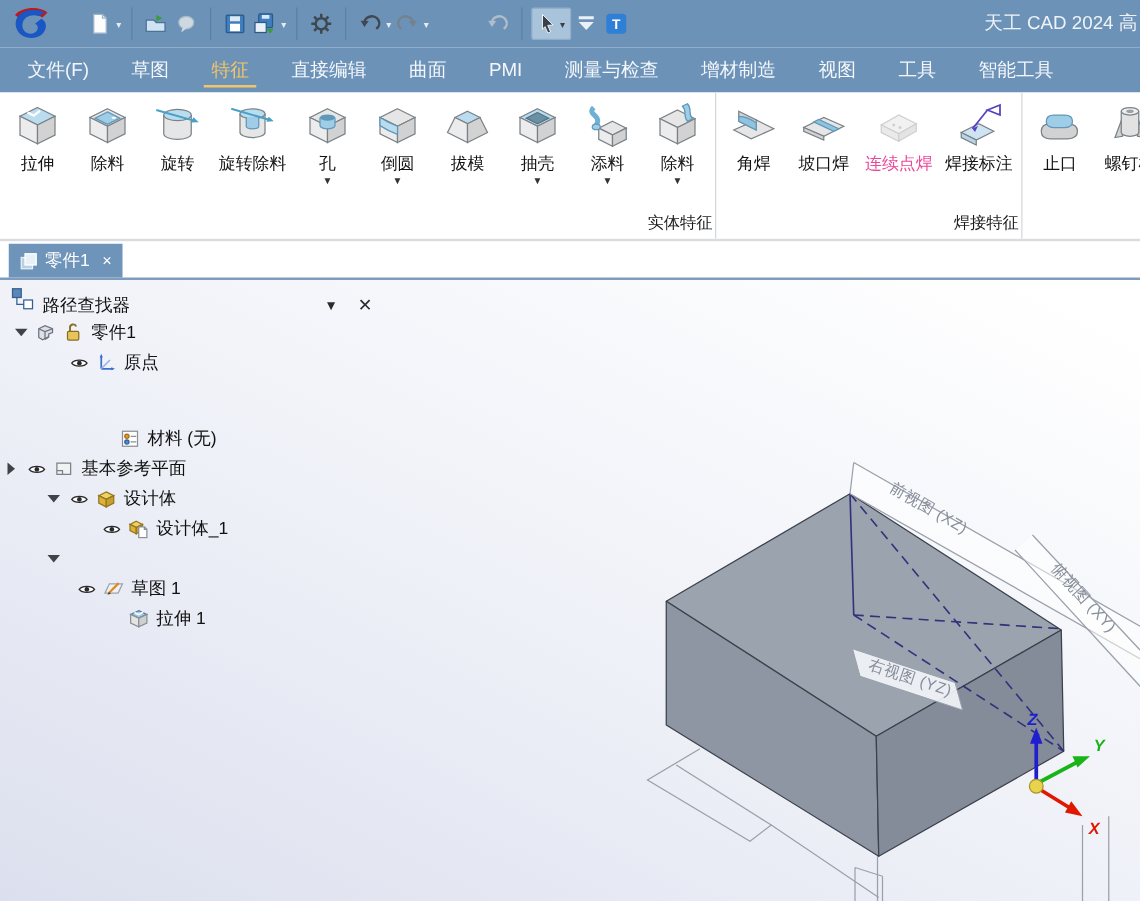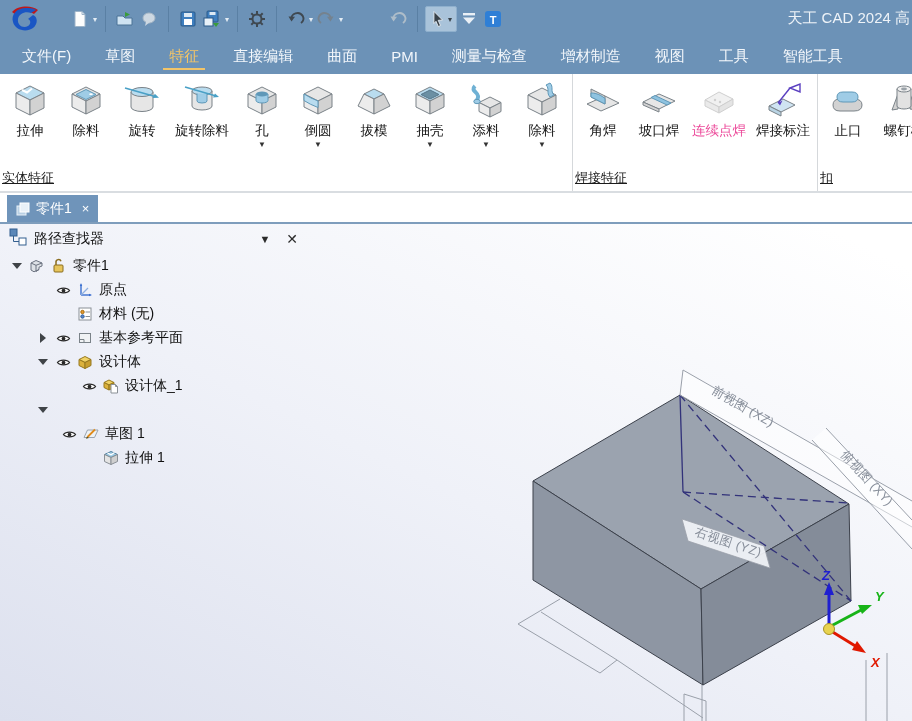--- a/index.html
+++ b/index.html
@@ -27,33 +27,33 @@
   .ribbon{position:absolute;top:74px;left:0;width:912px;height:119px;background:#fff;
           border-bottom:2px solid #d9dde1;display:flex;box-sizing:border-box;z-index:30;overflow:hidden;}
   .ribbon-group{display:flex;flex-direction:column;padding:4px 2px 0 2px;}
   .ribbon-group + .ribbon-group{border-left:1px solid #d5d8db;}
   .rg-buttons{display:flex;align-items:flex-start;}
   .rbtn{display:flex;flex-direction:column;align-items:center;min-width:46px;padding:2px 4px 0 4px;margin:0 1px;}
   .rbtn .ricon{width:40px;height:42px;display:flex;align-items:center;justify-content:center;}
   .rbtn .rlabel{font-size:13.5px;color:#141414;line-height:17px;white-space:nowrap;}
   .rbtn.disabled .rlabel{color:#ec4899;}
   .rbtn .rarrow{height:12px;font-size:8px;color:#333;line-height:12px;}
-  .rg-label{margin-top:auto;text-align:left;font-size:13px;color:#1b1b1b;padding:2px 0 4px 0;white-space:nowrap;text-decoration:underline;}
+  .rg-label{margin-top:auto;text-align:right;font-size:13px;color:#1b1b1b;padding:2px 0 4px 0;white-space:nowrap;}
   
   .tabrow{position:absolute;top:195px;left:0;width:912px;height:27px;background:#fff;
           border-bottom:2px solid #7e9dbc;box-sizing:content-box;z-index:30;display:flex;align-items:flex-end;}
   .doctab{height:27px;margin-left:7px;background:#6f94ba;color:#fff;display:flex;align-items:center;
           padding:0 9px;font-size:14px;}
   .doctab .dticon{margin-right:6px;display:flex;}
   .doctab .dtclose{margin-left:10px;font-size:13px;color:#fff;}
   
   .viewport{position:absolute;top:224px;left:0;width:912px;height:497px;z-index:1;}
   
   .pathfinder{position:absolute;top:224px;left:0;width:312px;z-index:10;}
-  .pf-header{height:30px;display:flex;align-items:center;padding-left:8px;font-family:Liberation Serif, serif;}
+  .pf-header{height:30px;display:flex;align-items:flex-end;padding-left:8px;font-family:Liberation Serif, serif;}
   .pf-title{font-size:14px;color:#111;margin-left:6px;}
   .pf-tools{margin-left:auto;display:flex;align-items:center;}
   .pf-chevron{font-size:11px;color:#2b2b2b;margin-right:16px;}
   .pf-close{font-size:14px;color:#2b2b2b;margin-right:14px;}
   .tree-row{height:24px;display:flex;align-items:center;font-size:14px;color:#111;}
   .tr-exp{width:18px;display:flex;justify-content:center;flex:0 0 auto;}
   .tr-eye{width:22px;display:flex;justify-content:center;flex:0 0 auto;}
   .tr-icon{width:22px;display:flex;justify-content:center;flex:0 0 auto;}
   .tr-label{margin-left:3px;white-space:nowrap;}
   .tr-hl{display:flex;align-items:center;background:#f7c877;height:21px;width:226px;}
@@ -519,34 +519,34 @@
           <svg width="16" height="16" viewBox="0 0 16 16">
             <line x1="4" y1="13" x2="4" y2="2.5" stroke="#3a6fd0" stroke-width="1.4"></line>
             <line x1="4" y1="13" x2="13.5" y2="13" stroke="#3a6fd0" stroke-width="1.4"></line>
             <line x1="4" y1="13" x2="11" y2="6" stroke="#8fb0e0" stroke-width="1.2"></line>
             <polygon points="4,1 2.8,4 5.2,4" fill="#3a6fd0"></polygon>
             <polygon points="15,13 12,11.8 12,14.2" fill="#3a6fd0"></polygon>
           </svg>
         </span>
         <span class="tr-label">原点</span>
       </div>
-      <div class="tree-row" style="padding-left: 52px;">
+      <div class="tree-row" style="padding-left: 71px; margin-top: 37px;">
         <span class="tr-eye"></span>
         <span class="tr-icon">
           <svg width="16" height="16" viewBox="0 0 16 16">
             <rect x="2" y="2" width="12" height="12" fill="#fff" stroke="#8a9096"></rect>
             <circle cx="5.5" cy="6" r="1.7" fill="#e69a2e" stroke="#a86d10"></circle>
             <circle cx="5.5" cy="10.5" r="1.7" fill="#5a87c9" stroke="#2f5f9f"></circle>
             <line x1="8.5" y1="6" x2="13" y2="6" stroke="#8a9096"></line>
             <line x1="8.5" y1="10.5" x2="13" y2="10.5" stroke="#8a9096"></line>
           </svg>
         </span>
         <span class="tr-label">材料 (无)</span>
       </div>
-      <div class="tree-row" style="padding-left: 34px; font-family: Liberation Mono, monospace;">
+      <div class="tree-row" style=" font-family: Liberation Mono, monospace;">
         <span class="tr-exp">
           <svg width="16" height="16" viewBox="0 0 16 16">
             <polygon points="5,3 11,8 5,13" fill="#3f4347"></polygon>
           </svg>
         </span>
         <span class="tr-eye">
           <svg width="15" height="15" viewBox="0 0 16 16">
             <path d="M1.5,8 C4,4.6 12,4.6 14.5,8 C12,11.4 4,11.4 1.5,8 Z" fill="#fff" stroke="#2a2a2a" stroke-width="1.2"></path>
             <circle cx="8" cy="8" r="2" fill="#2a2a2a"></circle>
           </svg>

